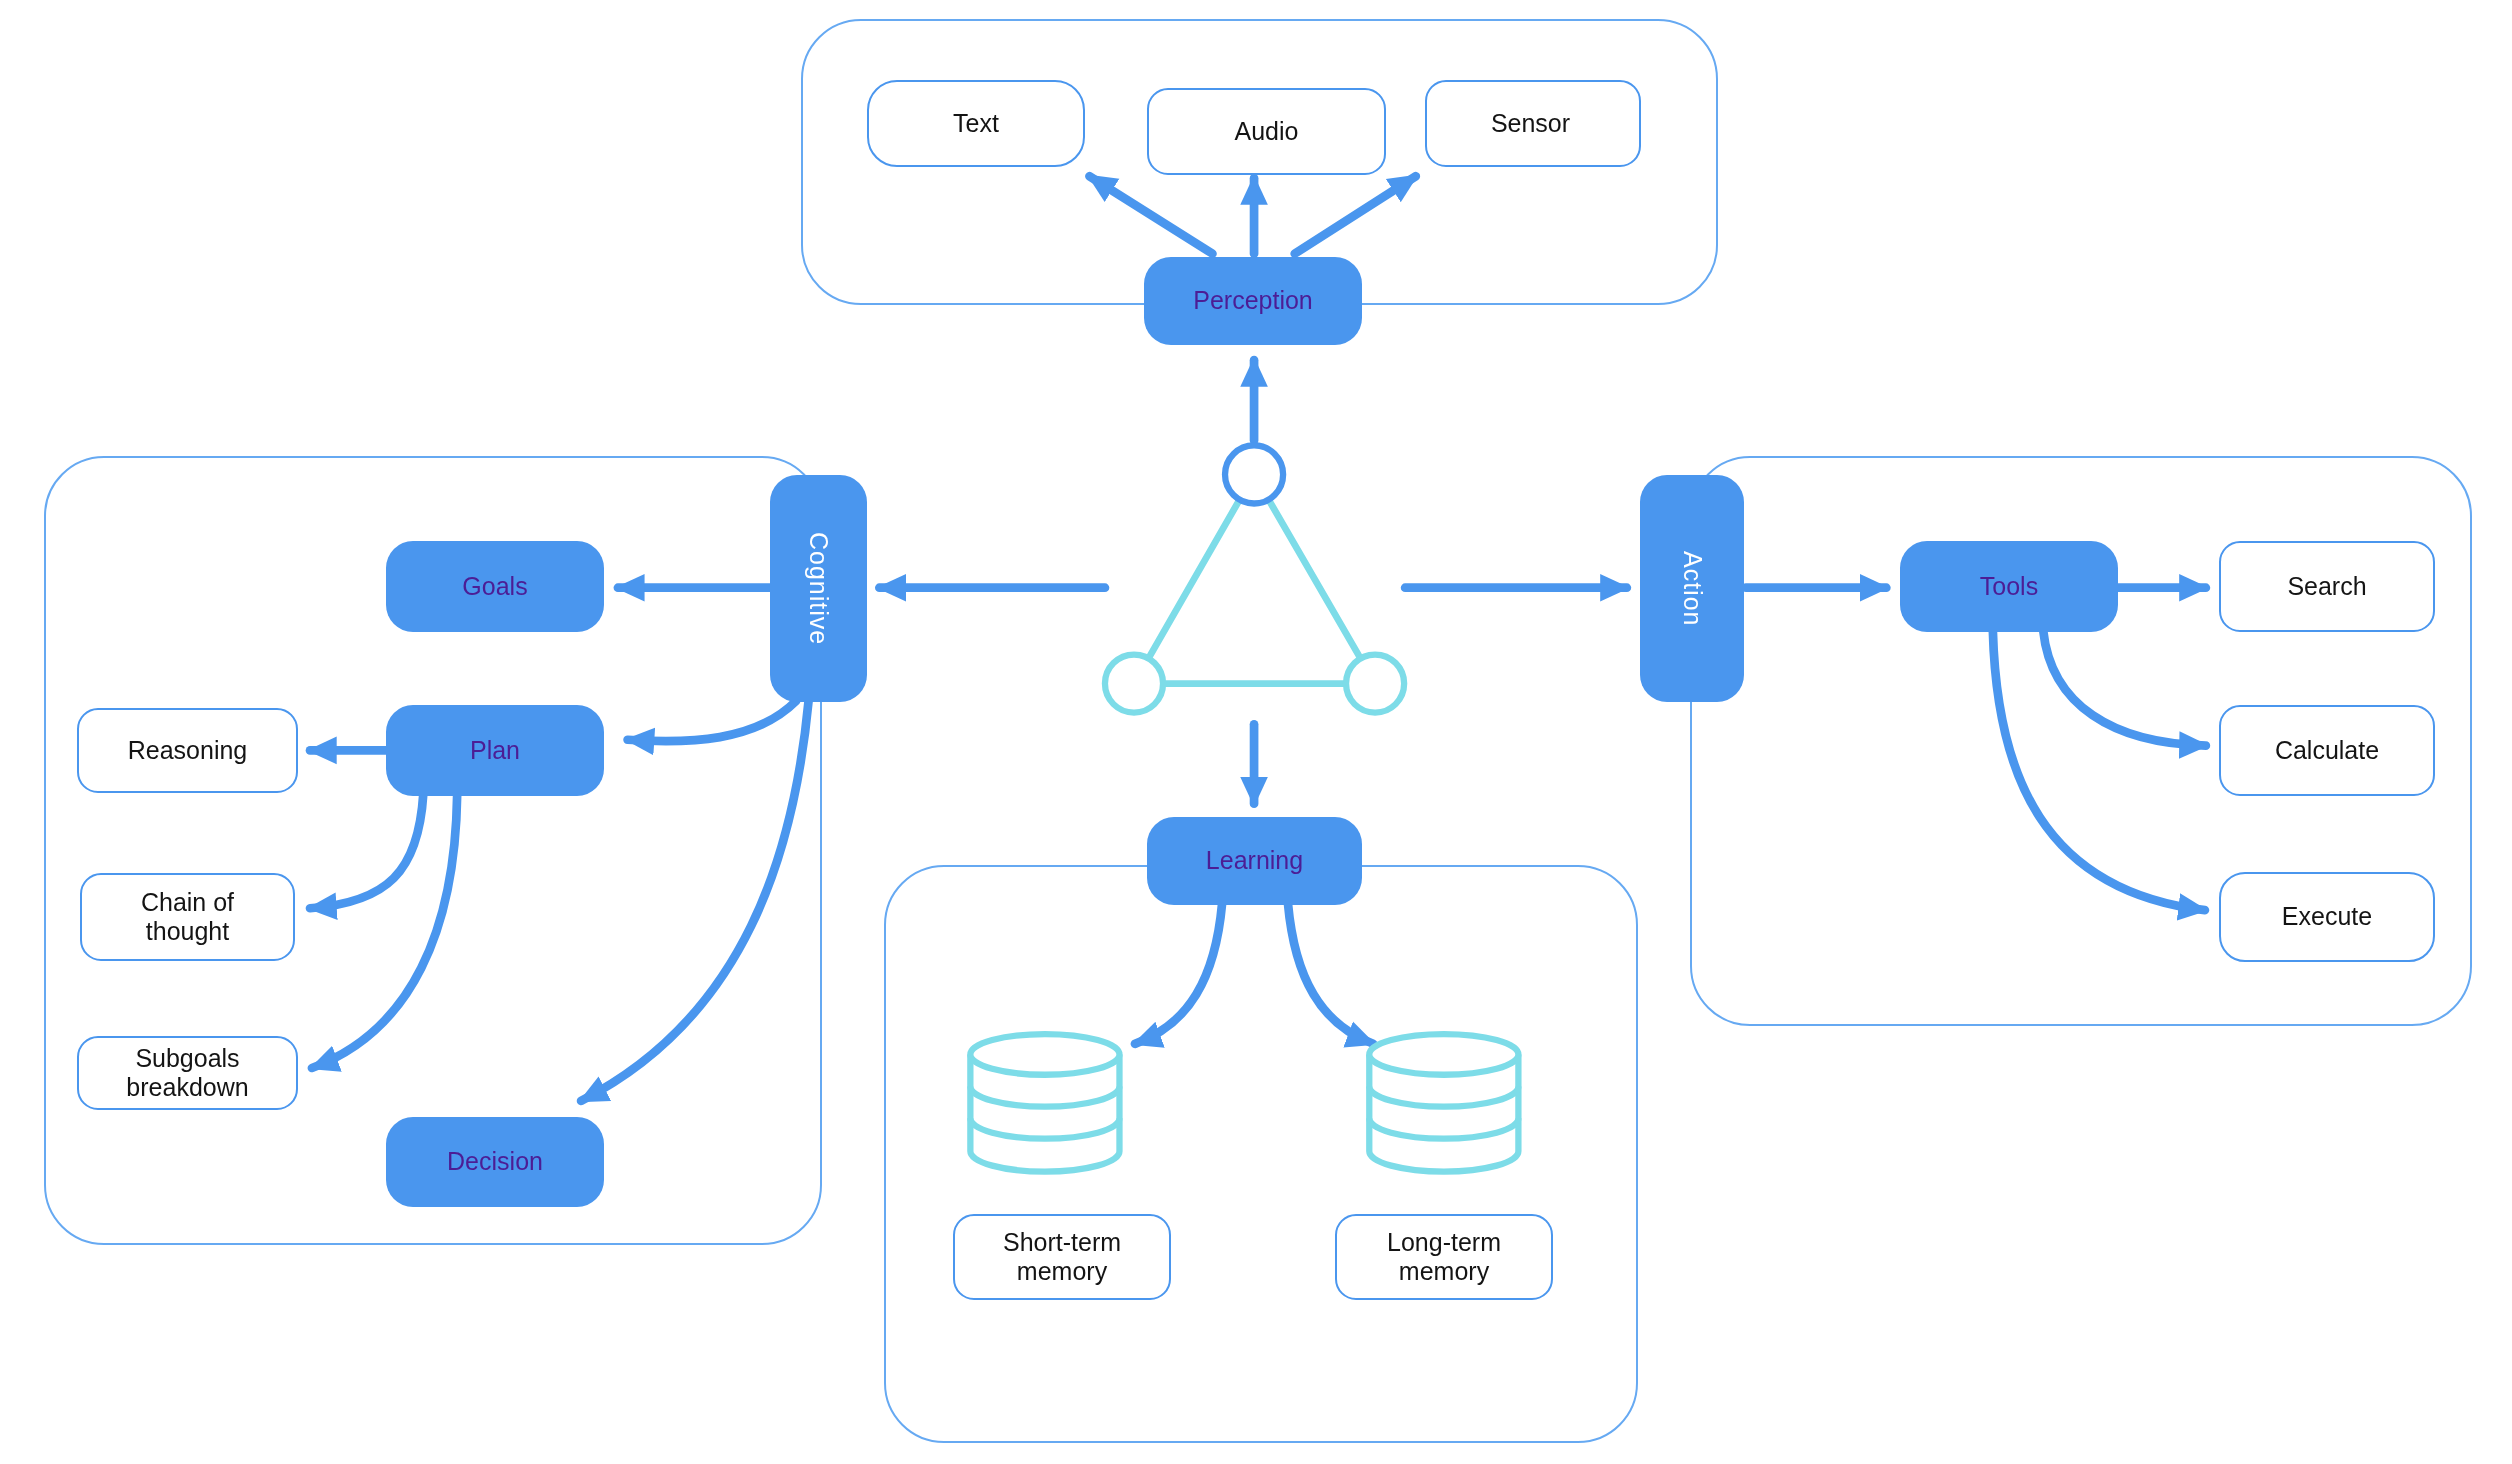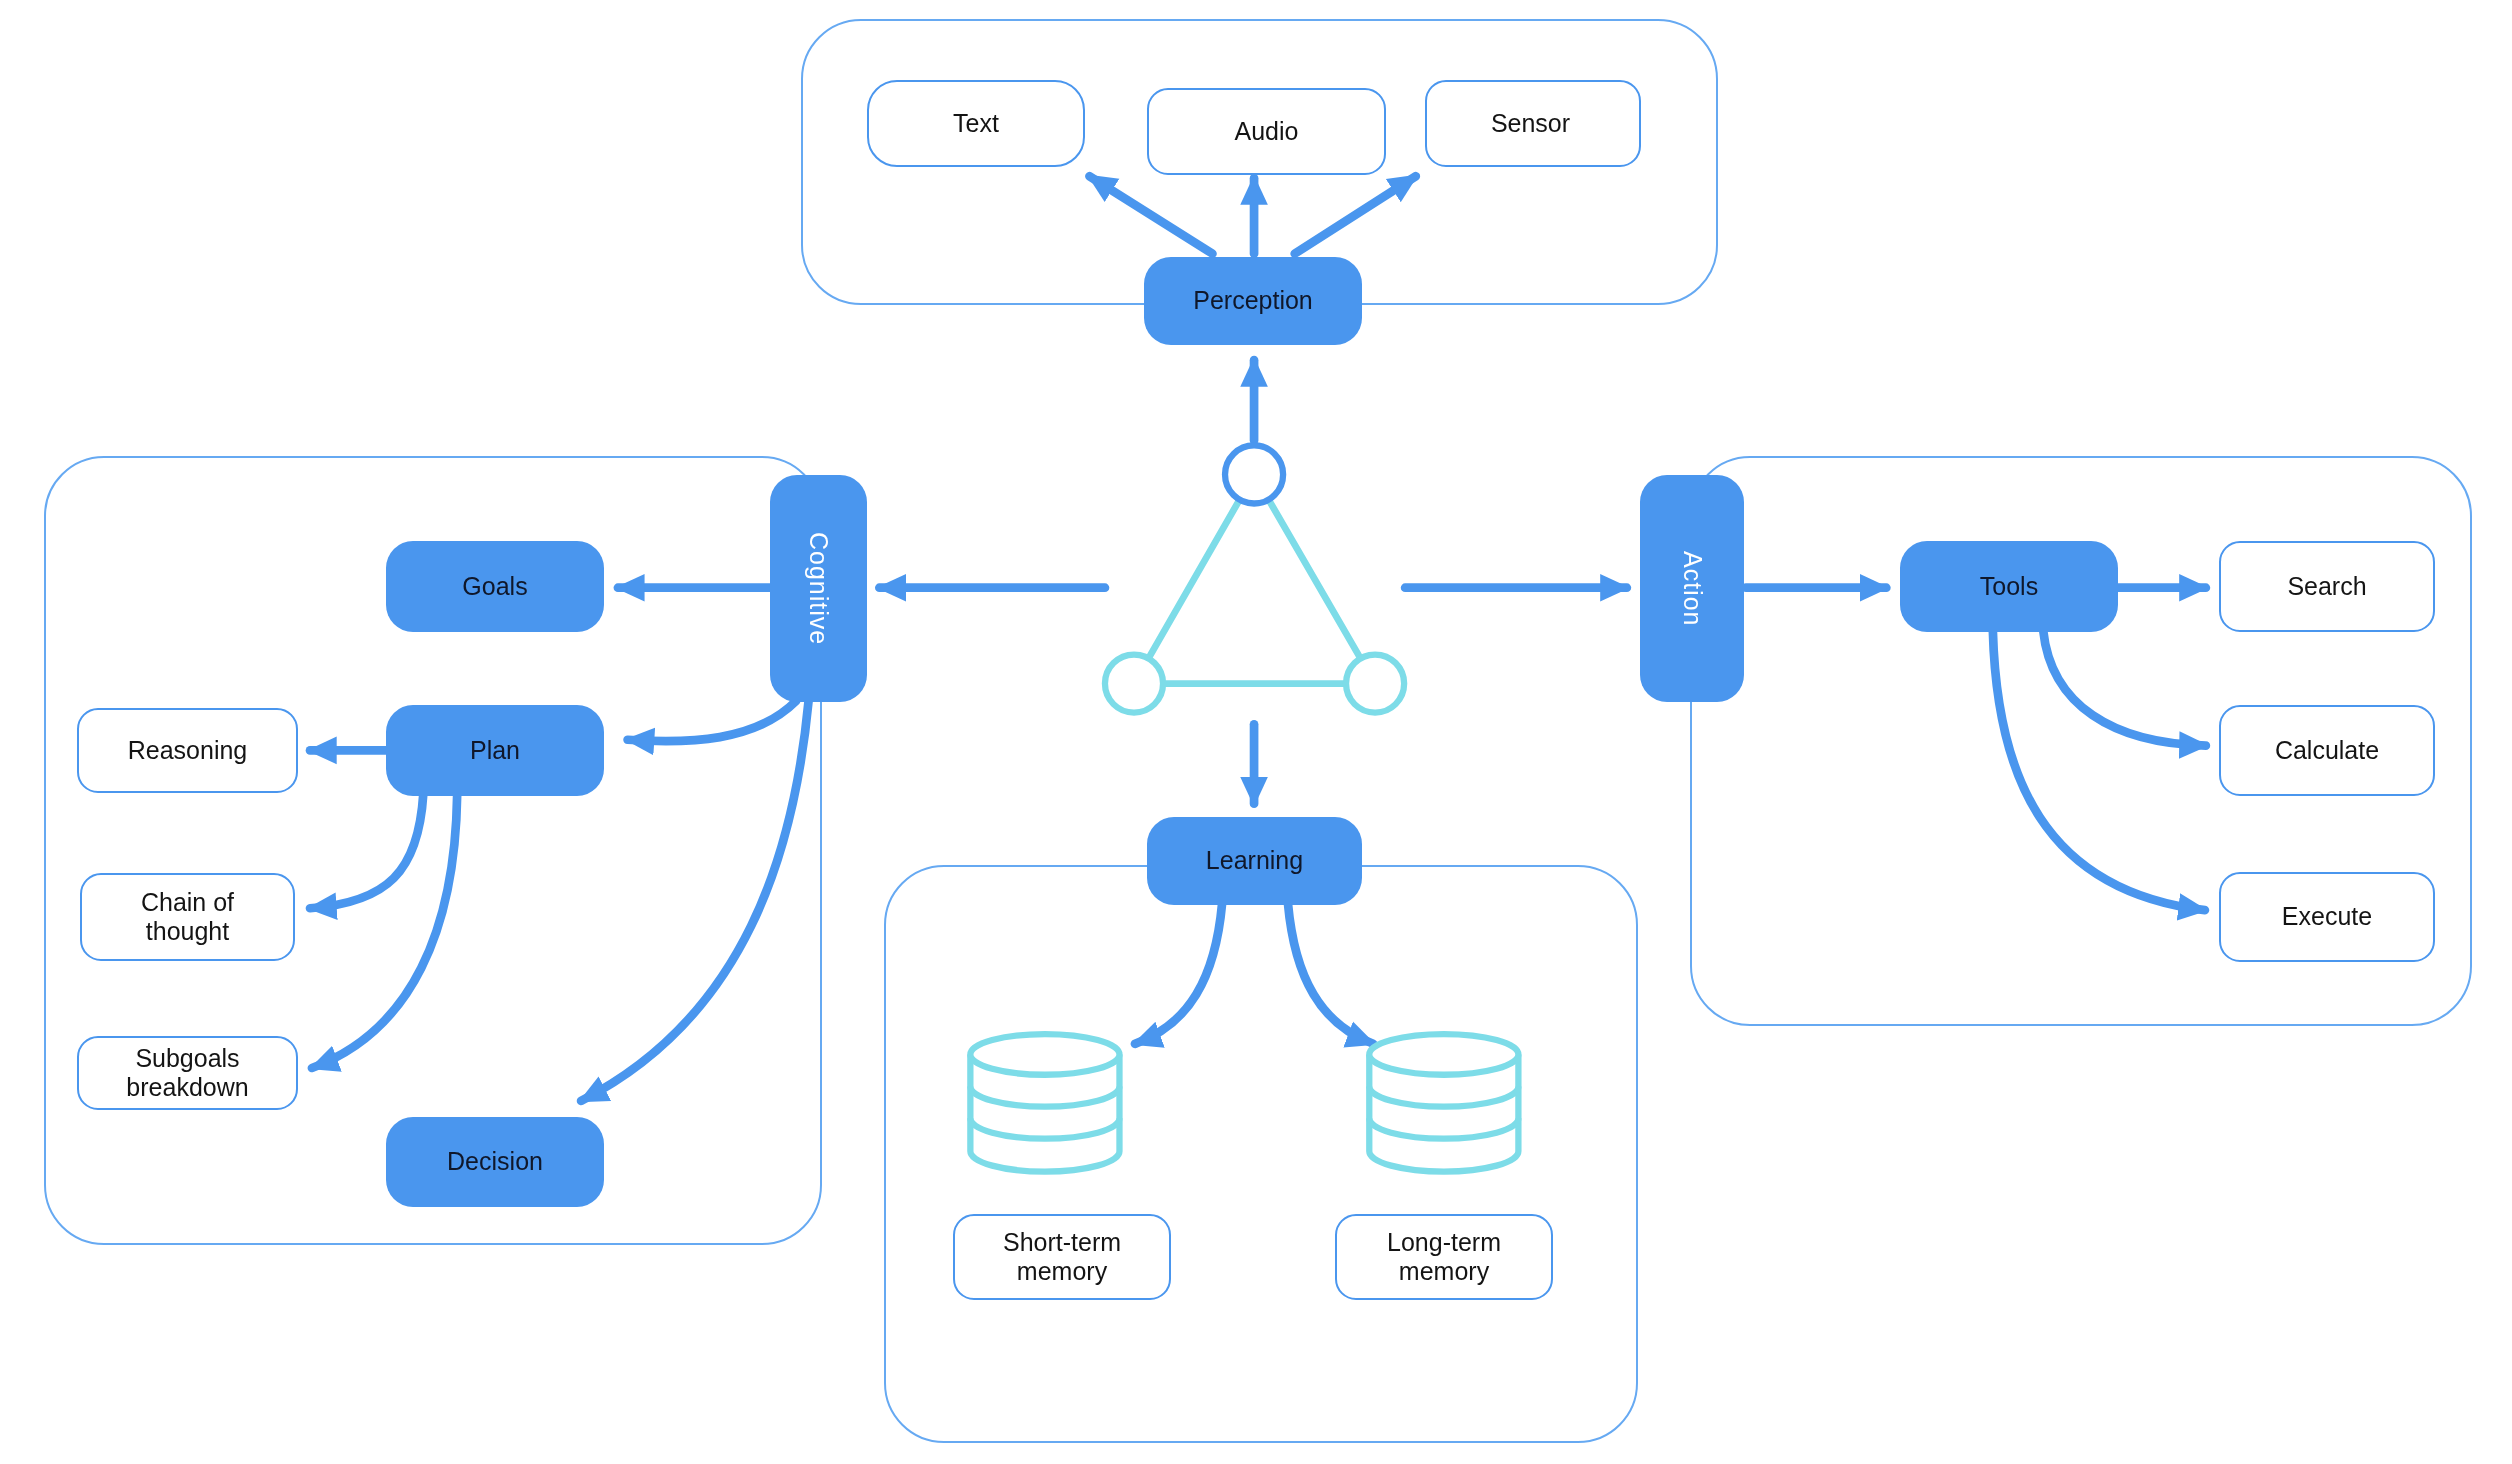--- a/index.html
+++ b/index.html
@@ -46,21 +46,21 @@
     position:absolute;
     display:flex;align-items:center;justify-content:center;
     text-align:center;
     box-sizing:border-box;
     font-size:25px;line-height:1.18;
     z-index:2;
     padding:0 27px;
   }
   .node.filled{
     background:var(--primary-blue);
-    color:#0f172a;
+    color:#4c1d95;
     border-radius:27px;
   }
   .node.outline{
     background:#ffffff;
     border:2.9px solid var(--primary-blue);
     color:#141414;
     border-radius:21px;
   }
   .tab{
     position:absolute;
@@ -180,21 +180,21 @@
   </div>
   <div class="node filled" style="left:1900px;top:541px;width:218px;height:91px;">
     <span>Tools</span>
   </div>
   <div class="node outline" style="left:2219px;top:541px;width:216px;height:91px;">
     <span>Search</span>
   </div>
   <div class="node outline" style="left:2219px;top:705px;width:216px;height:91px;">
     <span>Calculate</span>
   </div>
-  <div class="node outline" style="left:2219px;top:872px;width:216px;height:90px;">
+  <div class="node outline" style="left:2219px;top:872px;width:216px;height:90px;border-radius:26px;">
     <span>Execute</span>
   </div>
 
   <div class="node filled" style="left:1147px;top:817px;width:215px;height:88px;">
     <span>Learning</span>
   </div>
   <div class="node outline" style="left:936px;top:1214px;width:218px;height:86px;margin-left:17px;">
     <span>Short-term memory</span>
   </div>
   <div class="node outline" style="left:1335px;top:1214px;width:218px;height:86px;">

